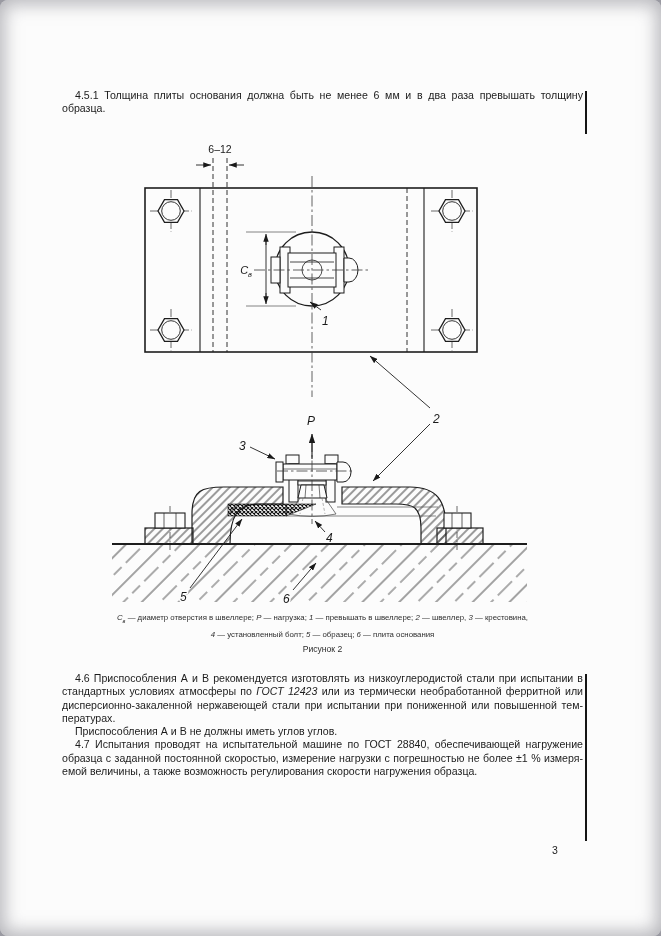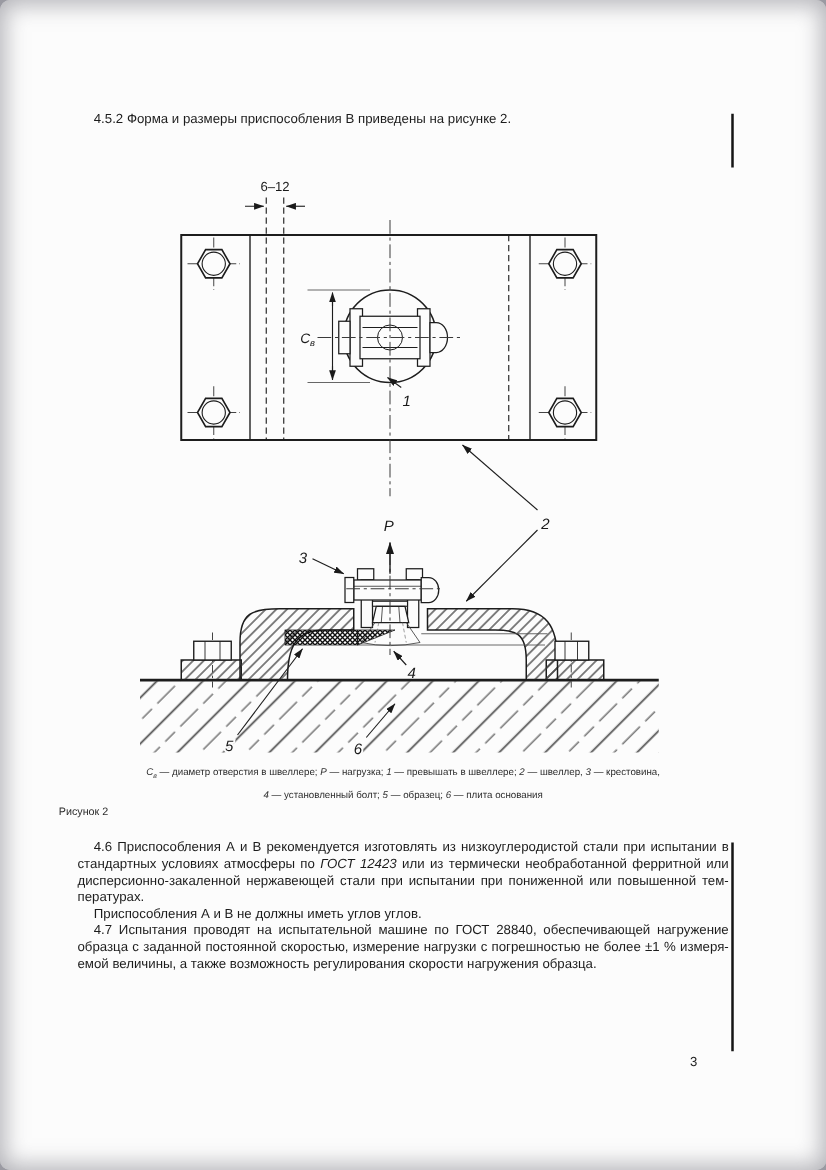--- a/index.html
+++ b/index.html
@@ -21,39 +21,39 @@
   .b2{top:672px;}
   .gost-ref{font-style:italic;margin-top:30px;}
   .figwrap{position:absolute;left:0;top:0;width:661px;height:670px;}
   .caption{
     position:absolute;left:62px;width:521px;top:611px;
     font-size:7.8px;line-height:13px;text-align:center;color:#2d2d2d;
   }
   .caption .v{font-style:italic;}
   .caption sub{font-size:5.5px;}
   .figtitle{
-    position:absolute;left:47px;width:521px;top:644px;
-    font-size:8.6px;color:#2d2d2d;
+    position:absolute;left:62px;width:521px;top:644px;
+    text-align:center;font-size:8.6px;color:#2d2d2d;
   }
   .chbar{position:absolute;left:585px;width:2.4px;background:#151515;}
   .cb1{top:91px;height:43px;}
   .cb2{top:674px;height:167px;}
   .pagenum{position:absolute;top:844px;left:540px;width:30px;text-align:center;font-size:10.5px;color:#222;}
   svg text{font-family:"Liberation Sans",sans-serif;}
   .lbl{font-style:italic;font-size:12px;fill:#1a1a1a;}
   .halo{stroke:#fcfcfc;stroke-width:3px;paint-order:stroke;}
 </style>
 </head>
 <body>
 
 <div class="page">
 
 
   <div class="tblock b1">
-    <p>4.5.2 Форма и размеры приспособления В приведены на рисунке 2.</p>
+    <p>4.5.1 Толщина плиты основания должна быть не менее 6 мм и в два раза превышать толщину образца.</p>
   </div>
 
   <svg class="figwrap" viewBox="0 0 661 670" width="661" height="670" xmlns="http://www.w3.org/2000/svg">
     <defs>
       <marker id="arr" viewBox="0 0 9 6" refX="8.6" refY="3" markerWidth="9" markerHeight="6" orient="auto">
         <path d="M0,0 L9,3 L0,6 Z" fill="#1a1a1a"></path>
       </marker>
       <pattern id="hch" patternUnits="userSpaceOnUse" width="6" height="6" patternTransform="rotate(-45)">
         <line x1="0" y1="3" x2="6" y2="3" stroke="#3a3a3a" stroke-width="1"></line>
       </pattern>

